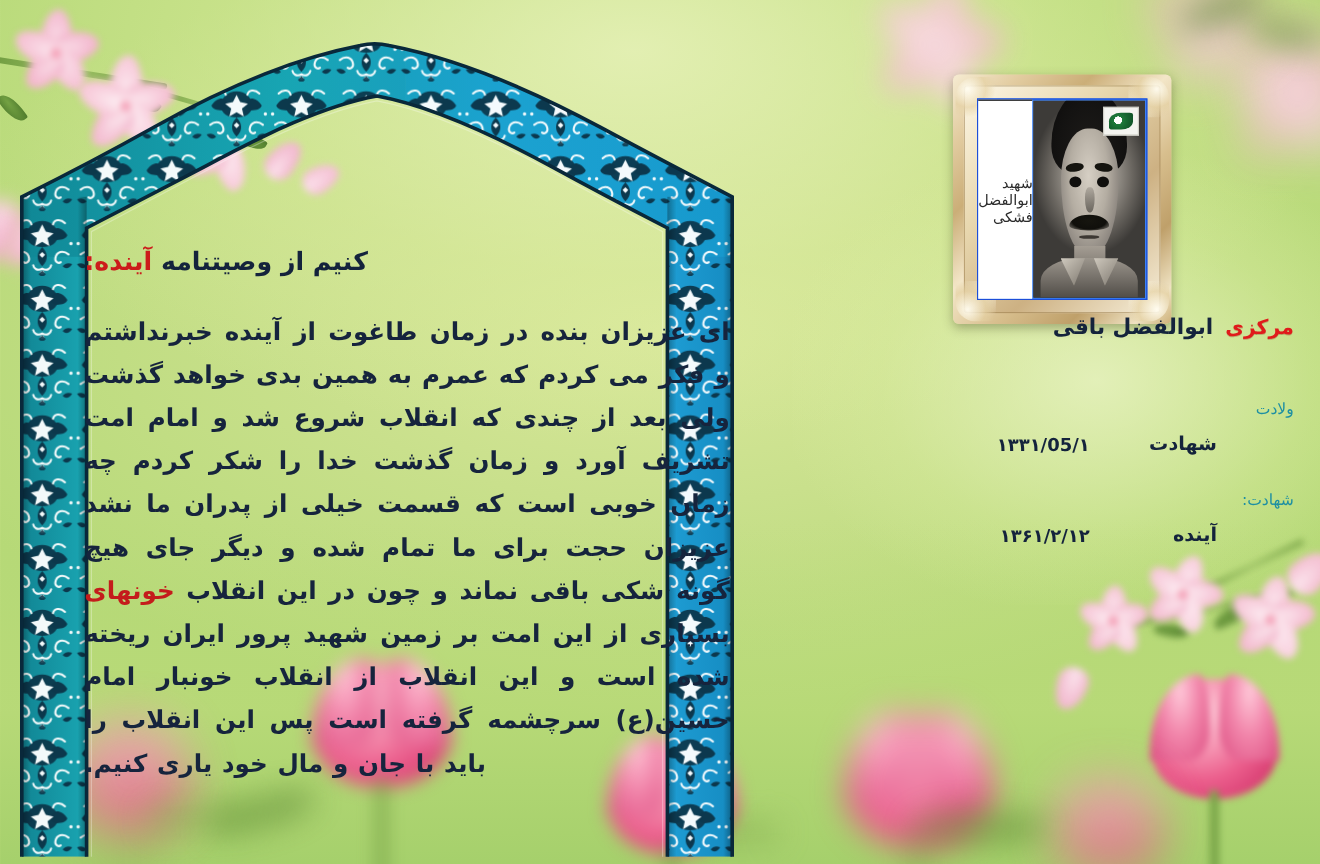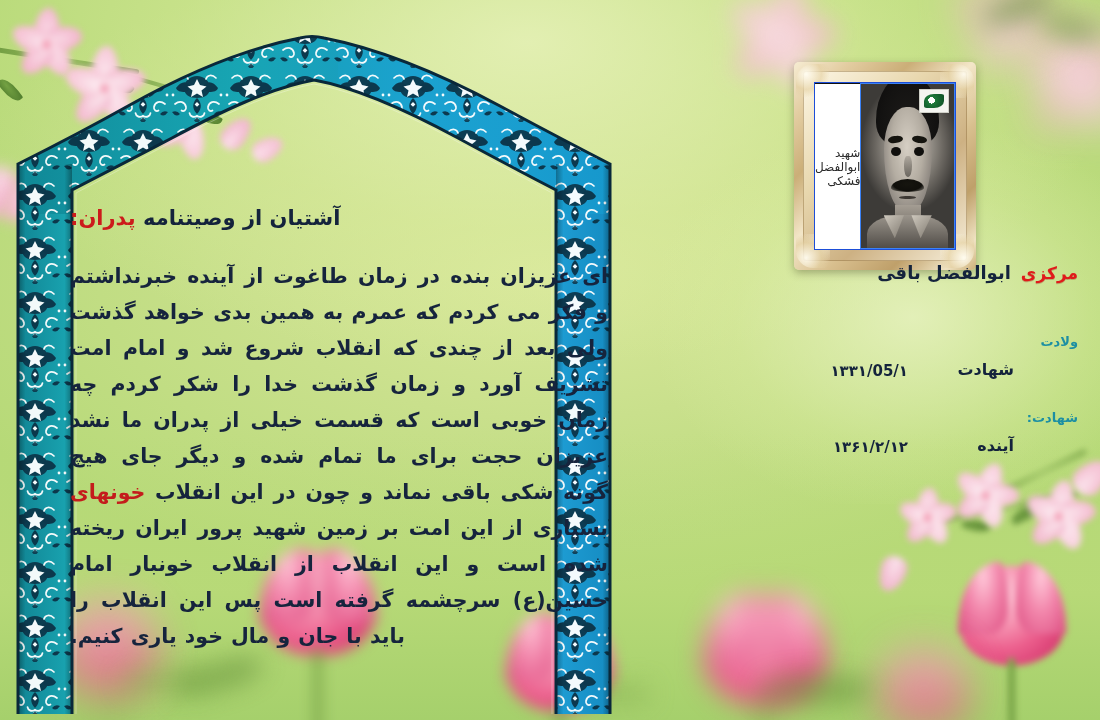--- a/index.html
+++ b/index.html
@@ -282,21 +282,21 @@
   .name-line .martyr-word {
     color:#e01b1b; font-size:17px;
     text-shadow: 0 1px 0 rgba(140,0,0,.25);
   }
   .name-line .martyr-name {
     color:#14233c; font-size:18px;
   }
   .fact { position:absolute; width:100%; }
   .fact .fact-label {
     position:absolute; right:12px; top:0;
-    color:#1d8fa3; font-size:13px; font-weight:bold;
+    color:#1d8fa3; font-size:13px; font-weight:normal;
   }
   .fact .fact-place {
     position:absolute; right:76px; top:26px;
     color:#14233c; font-size:16px; font-weight:bold;
   }
   .fact .fact-date {
     position:absolute; right:182px; top:28px;
     color:#14233c; font-size:15px; font-weight:bold;
     letter-spacing:.5px;
   }
@@ -564,21 +564,21 @@
       </g>
 
       <g fill="none" stroke="#ffffff" stroke-opacity=".30" stroke-width="1">
         <path d="M 68 700 L 68 179 C 68 179 120 151 166 127 C 214 101 263 78 306 70 C 349 78 400 101 448 127 C 492 151 544 179 544 179 L 544 700"></path>
       </g>
     </svg>
   </div>
 
 
   <div id="will-heading">
-    <span>آشتیان از وصیتنامه </span><span class="hl">پدران:</span>
+    <span>کنیم از وصیتنامه </span><span class="hl">آینده:</span>
   </div>
 
   <div id="will-body">
     <span>ای عزیزان بنده در زمان طاغوت از آینده خبرنداشتم و فکر می کردم که عمرم به همین بدی خواهد گذشت ولی بعد از چندی که انقلاب شروع شد و امام امت تشریف آورد و زمان گذشت خدا را شکر کردم چه زمان خوبی است که قسمت خیلی از پدران ما نشد عزیزان حجت برای ما تمام شده و دیگر جای هیچ گونه شکی باقی نماند و چون در این انقلاب </span><span class="hl">خونهای</span><span> بسیاری از این امت بر زمین شهید پرور ایران ریخته شده است و این انقلاب از انقلاب خونبار امام حسین(ع) سرچشمه گرفته است پس این انقلاب را باید با جان و مال خود یاری کنیم.</span>
   </div>
 
   <div id="portrait">
     <div id="frame-outer"></div>
     <div id="frame-bevel"></div>
     <div class="corner-orn c-tl"></div>

